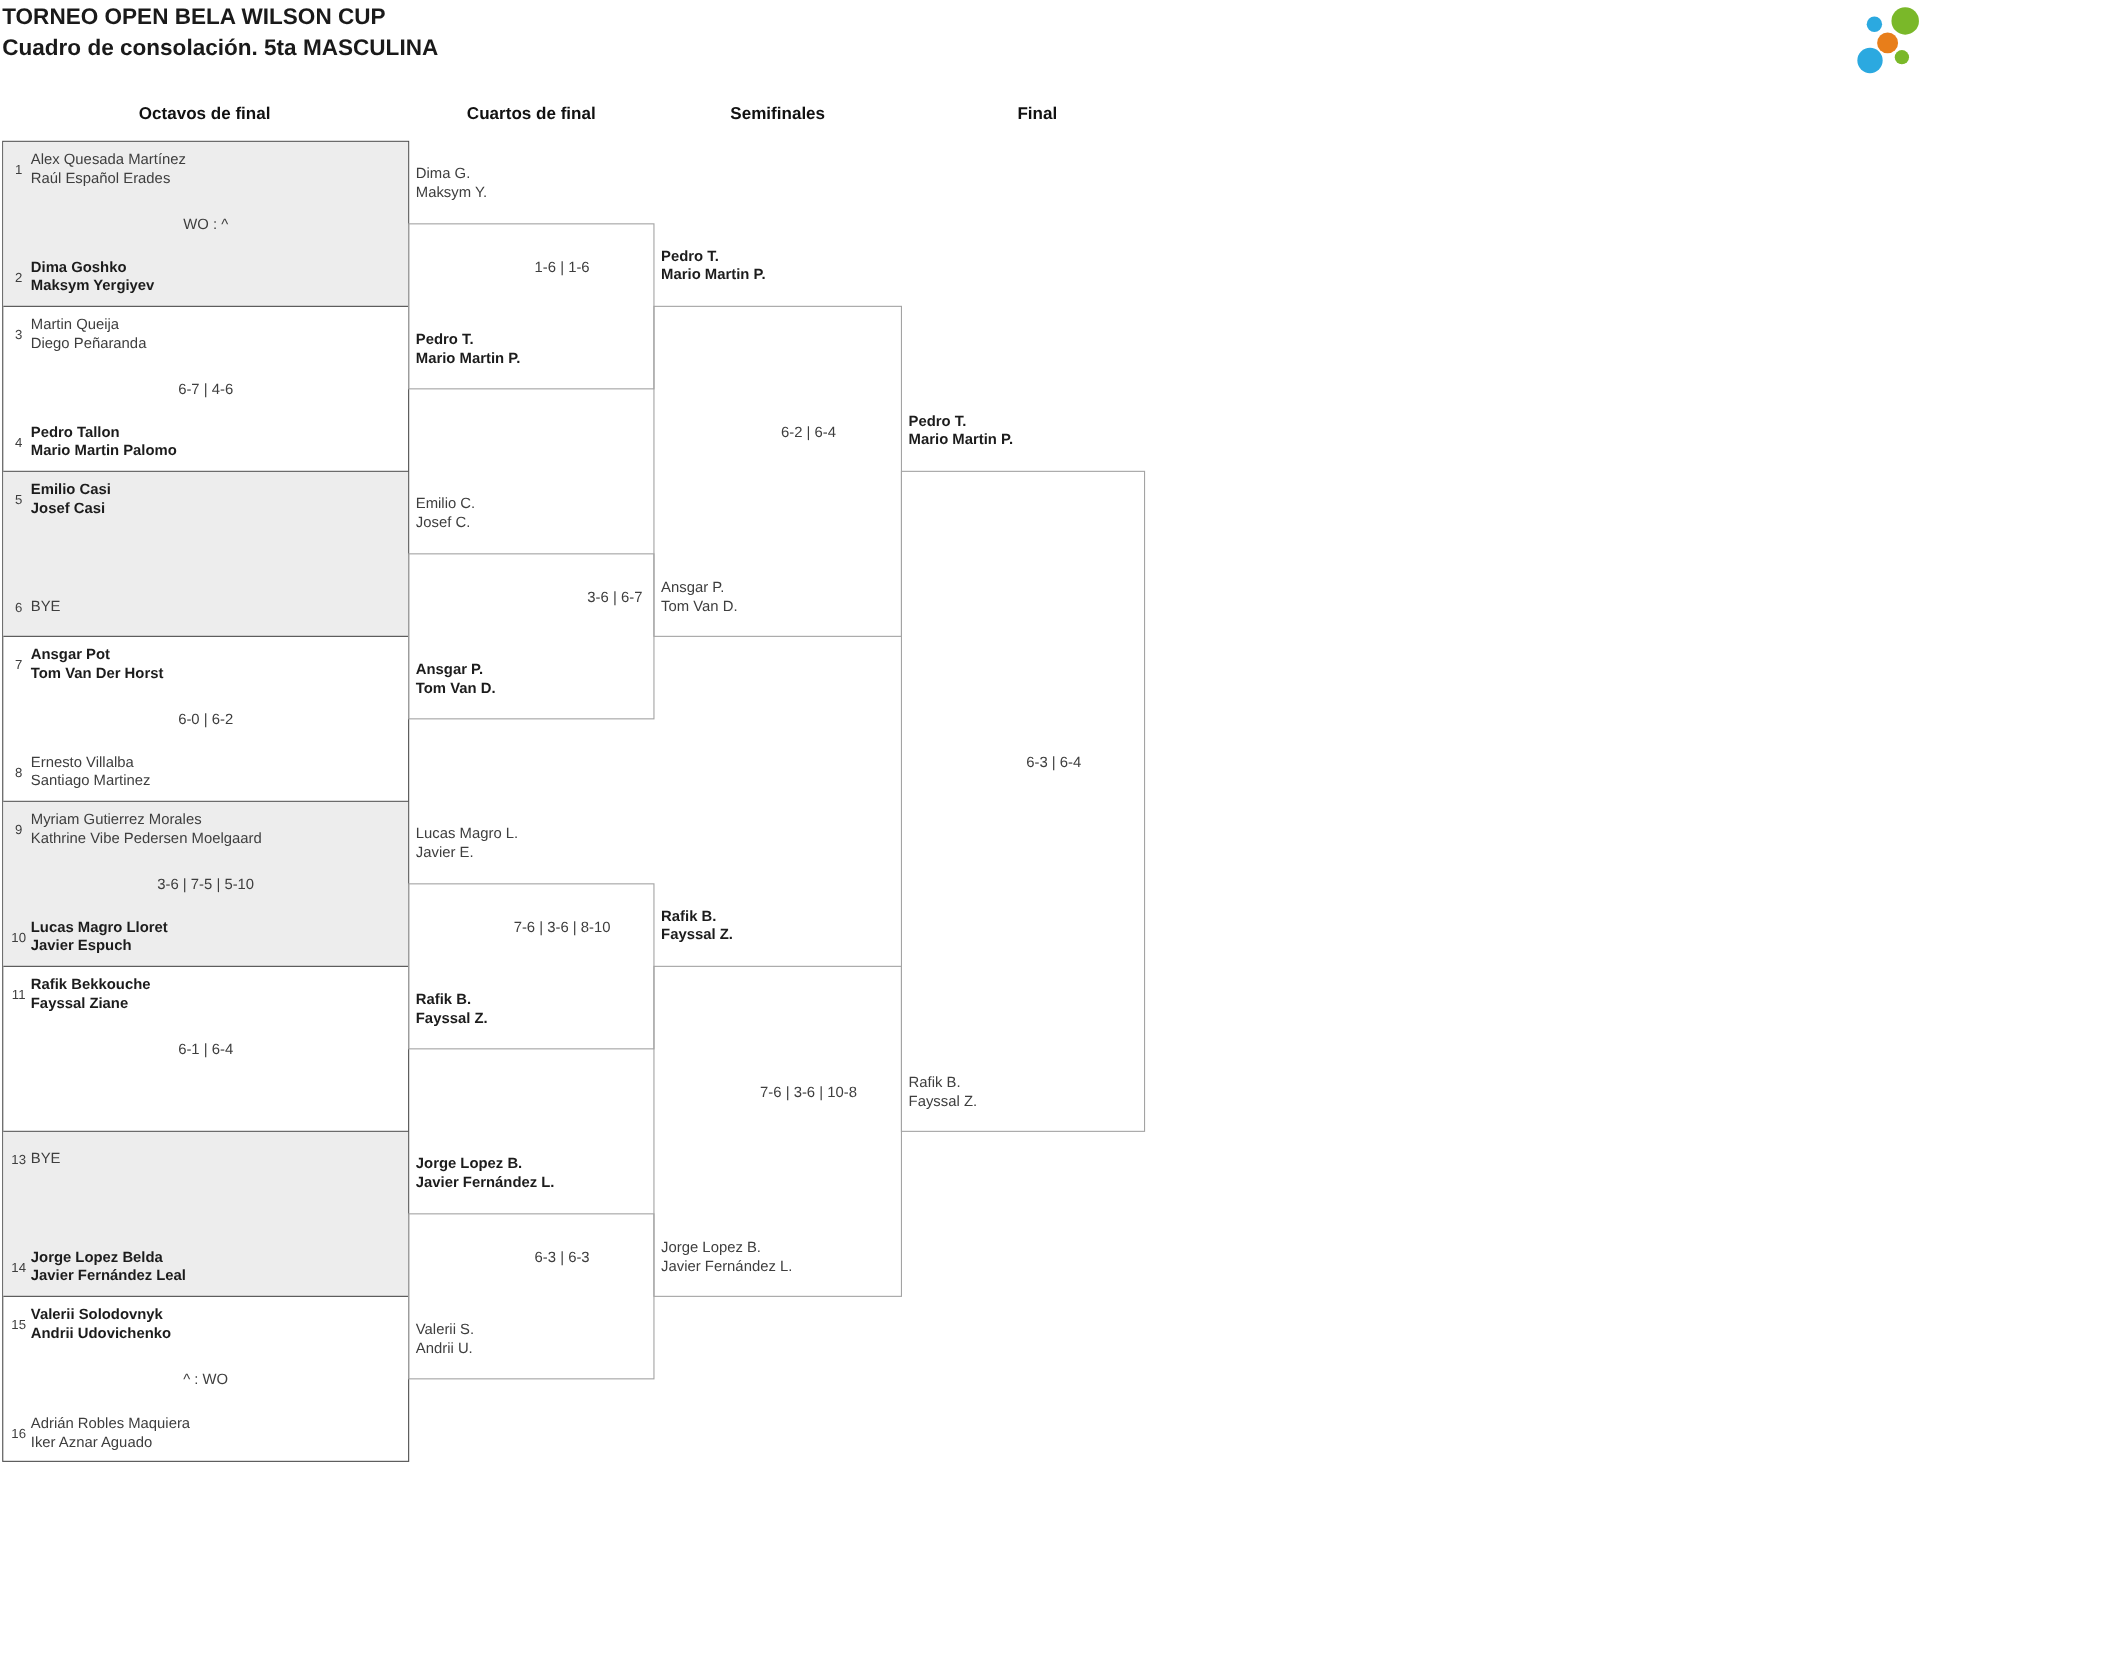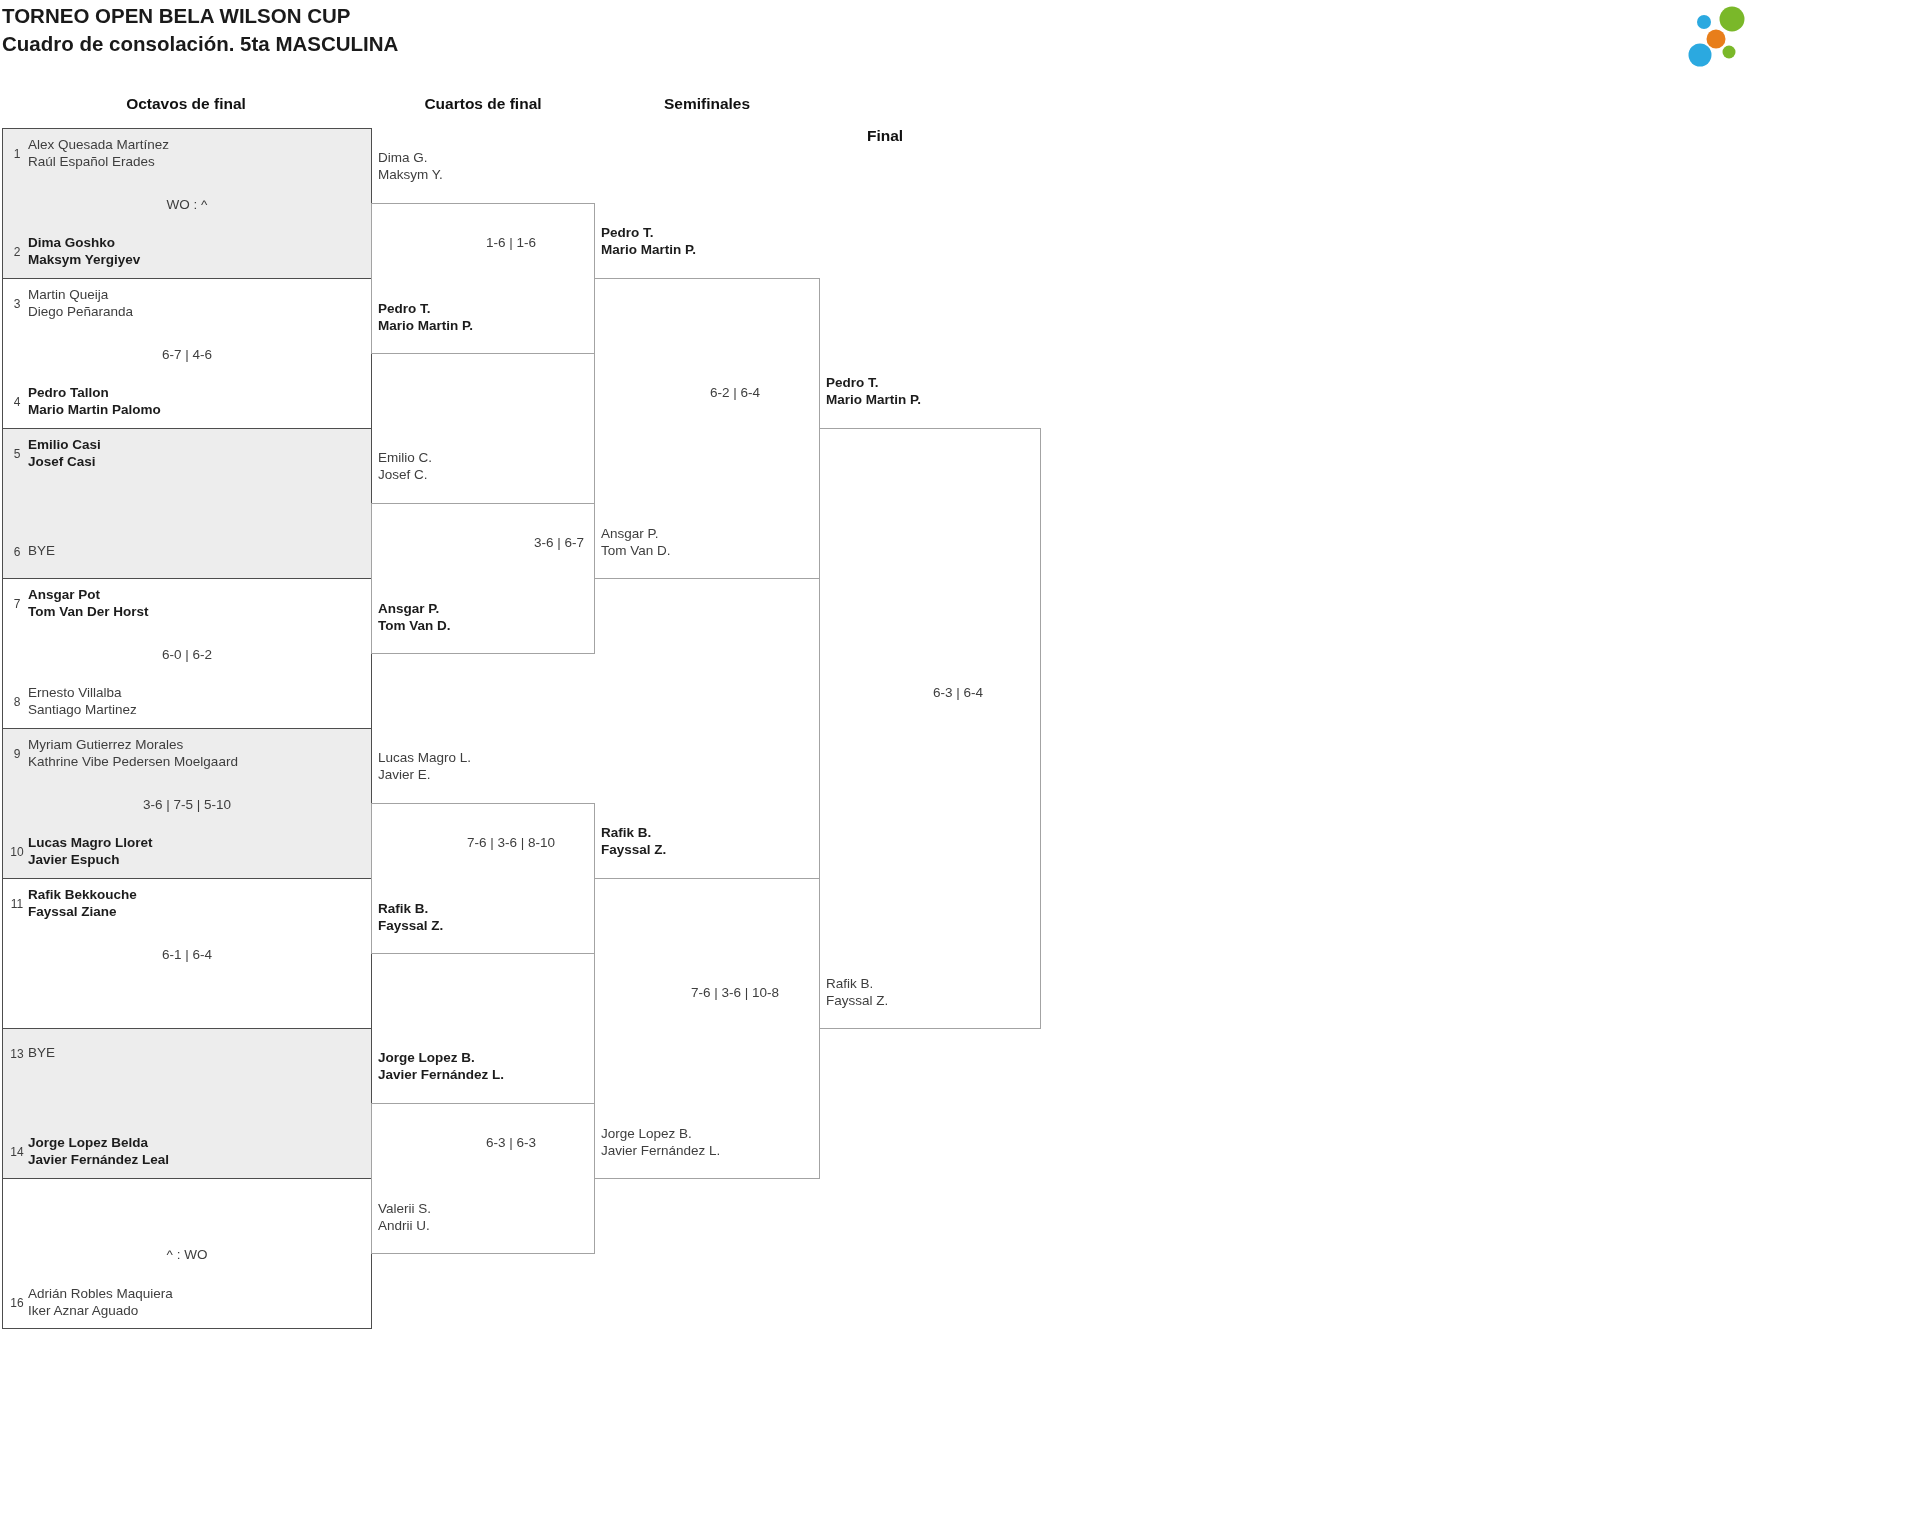--- a/index.html
+++ b/index.html
@@ -51,21 +51,21 @@
       <circle cx="34" cy="37" r="9.5" fill="#e87e1a"></circle>
       <circle cx="18" cy="53" r="11.5" fill="#2ba9e0"></circle>
       <circle cx="47" cy="50" r="6.5" fill="#7ab829"></circle>
     </svg>
     <span class="brand">xporty</span>
   </div>
 
   <div class="colhead" style="left:186px;">Octavos de final</div>
   <div class="colhead" style="left:483px;">Cuartos de final</div>
   <div class="colhead" style="left:707px;">Semifinales</div>
-  <div class="colhead" style="left:885px;margin-top:32px;">Final</div>
+  <div class="colhead" style="left:943px;">Final</div>
 
   <div class="r16">
 
     <div class="match gray" style="top:0;">
       <div class="slot top">
         <span class="seed">1</span>
         <span class="team">Alex Quesada Martínez
 Raúl Español Erades</span>
       </div>
       <div class="mscore">WO : ^</div>
@@ -147,20 +147,25 @@
       </div>
       <div class="mscore"></div>
       <div class="slot bottom">
         <span class="seed">14</span>
         <span class="team bold">Jorge Lopez Belda
 Javier Fernández Leal</span>
       </div>
     </div>
 
     <div class="match last" style="top:1050px;">
+      <div class="slot top">
+        <span class="seed">15</span>
+        <span class="team bold">Valerii Solodovnyk
+Andrii Udovichenko</span>
+      </div>
       <div class="mscore">^ : WO</div>
       <div class="slot bottom">
         <span class="seed">16</span>
         <span class="team">Adrián Robles Maquiera
 Iker Aznar Aguado</span>
       </div>
     </div>
   </div>
 
   <div class="box qf" style="top:203px;">

